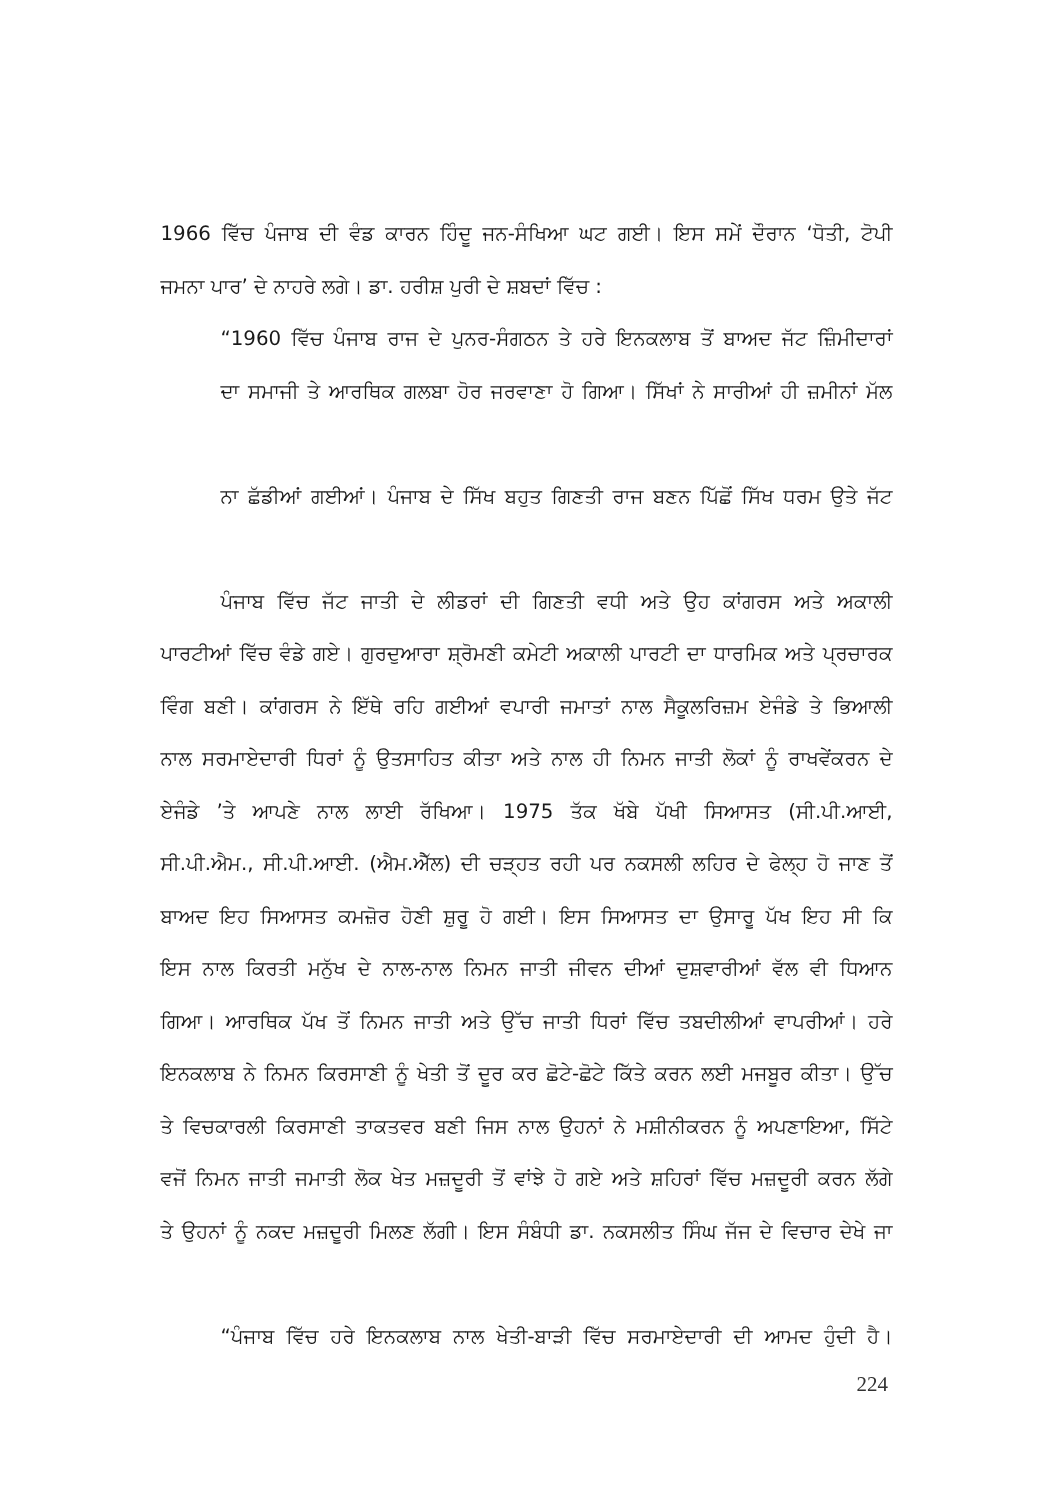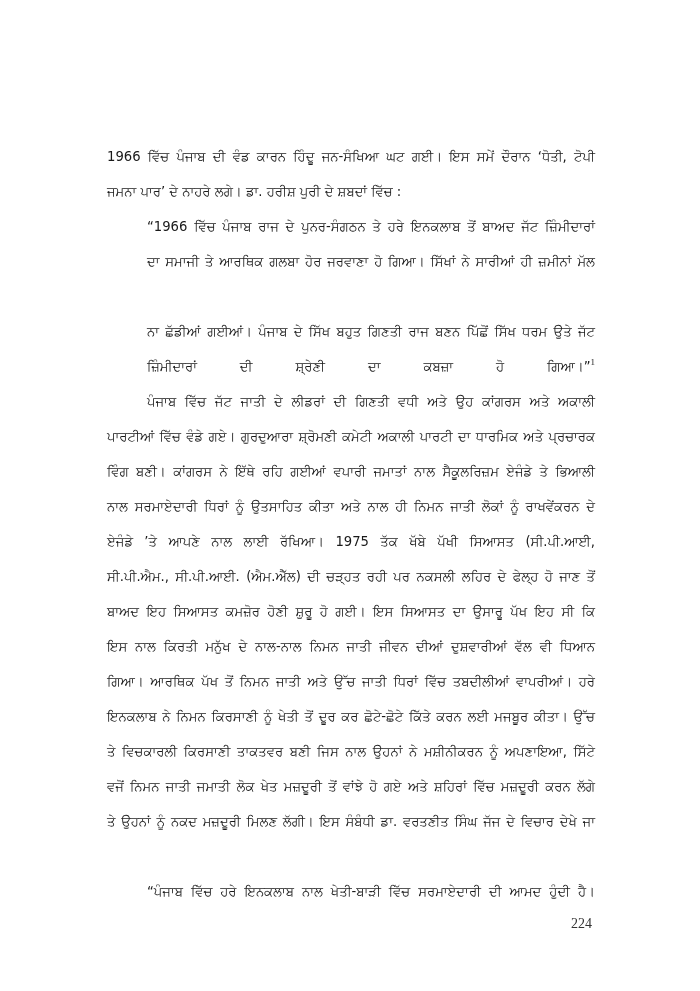--- a/index.html
+++ b/index.html
@@ -15,35 +15,34 @@
                  font-family: "Liberation Serif", "DejaVu Serif", serif; font-size: 14px; color: #333; }
 </style>
 </head>
 <body>
 
 <div class="page">
 
   <div class="line full" style="top:147px">1966 ਵਿੱਚ ਪੰਜਾਬ ਦੀ ਵੰਡ ਕਾਰਨ ਹਿੰਦੂ ਜਨ-ਸੰਖਿਆ ਘਟ ਗਈ। ਇਸ ਸਮੇਂ ਦੌਰਾਨ ‘ਧੋਤੀ, ਟੋਪੀ</div>
   <div class="line full last" style="top:182px">ਜਮਨਾ ਪਾਰ’ ਦੇ ਨਾਹਰੇ ਲਗੇ। ਡਾ. ਹਰੀਸ਼ ਪੁਰੀ ਦੇ ਸ਼ਬਦਾਂ ਵਿੱਚ :</div>
 
-  <div class="line quote" style="top:217px">“1966 ਵਿੱਚ ਪੰਜਾਬ ਰਾਜ ਦੇ ਪੁਨਰ-ਸੰਗਠਨ ਤੇ ਹਰੇ ਇਨਕਲਾਬ ਤੋਂ ਬਾਅਦ ਜੱਟ ਜ਼ਿੰਮੀਦਾਰਾਂ</div>
+  <div class="line quote" style="top:217px">“1960 ਵਿੱਚ ਪੰਜਾਬ ਰਾਜ ਦੇ ਪੁਨਰ-ਸੰਗਠਨ ਤੇ ਹਰੇ ਇਨਕਲਾਬ ਤੋਂ ਬਾਅਦ ਜੱਟ ਜ਼ਿੰਮੀਦਾਰਾਂ</div>
   <div class="line quote" style="top:252px">ਦਾ ਸਮਾਜੀ ਤੇ ਆਰਥਿਕ ਗਲਬਾ ਹੋਰ ਜਰਵਾਣਾ ਹੋ ਗਿਆ। ਸਿੱਖਾਂ ਨੇ ਸਾਰੀਆਂ ਹੀ ਜ਼ਮੀਨਾਂ ਮੱਲ</div>
   <div class="line quote" style="top:322px">ਨਾ ਛੱਡੀਆਂ ਗਈਆਂ। ਪੰਜਾਬ ਦੇ ਸਿੱਖ ਬਹੁਤ ਗਿਣਤੀ ਰਾਜ ਬਣਨ ਪਿੱਛੋਂ ਸਿੱਖ ਧਰਮ ਉਤੇ ਜੱਟ</div>
-  <div class="line quote last" style="top:357px"><span>ਜ਼ਿੰਮੀਦਾਰਾਂ ਦੀ ਸ਼੍ਰੇਣੀ ਦਾ ਕਬਜ਼ਾ ਹੋ ਗਿਆ।”</span><sup>1</sup></div>
 
   <div class="line quote" style="top:392px">ਪੰਜਾਬ ਵਿੱਚ ਜੱਟ ਜਾਤੀ ਦੇ ਲੀਡਰਾਂ ਦੀ ਗਿਣਤੀ ਵਧੀ ਅਤੇ ਉਹ ਕਾਂਗਰਸ ਅਤੇ ਅਕਾਲੀ</div>
   <div class="line full" style="top:427px">ਪਾਰਟੀਆਂ ਵਿੱਚ ਵੰਡੇ ਗਏ। ਗੁਰਦੁਆਰਾ ਸ਼੍ਰੋਮਣੀ ਕਮੇਟੀ ਅਕਾਲੀ ਪਾਰਟੀ ਦਾ ਧਾਰਮਿਕ ਅਤੇ ਪ੍ਰਚਾਰਕ</div>
   <div class="line full" style="top:462px">ਵਿੰਗ ਬਣੀ। ਕਾਂਗਰਸ ਨੇ ਇੱਥੇ ਰਹਿ ਗਈਆਂ ਵਪਾਰੀ ਜਮਾਤਾਂ ਨਾਲ ਸੈਕੂਲਰਿਜ਼ਮ ਏਜੰਡੇ ਤੇ ਭਿਆਲੀ</div>
   <div class="line full" style="top:497px">ਨਾਲ ਸਰਮਾਏਦਾਰੀ ਧਿਰਾਂ ਨੂੰ ਉਤਸਾਹਿਤ ਕੀਤਾ ਅਤੇ ਨਾਲ ਹੀ ਨਿਮਨ ਜਾਤੀ ਲੋਕਾਂ ਨੂੰ ਰਾਖਵੇਂਕਰਨ ਦੇ</div>
   <div class="line full" style="top:532px">ਏਜੰਡੇ ’ਤੇ ਆਪਣੇ ਨਾਲ ਲਾਈ ਰੱਖਿਆ। 1975 ਤੱਕ ਖੱਬੇ ਪੱਖੀ ਸਿਆਸਤ (ਸੀ.ਪੀ.ਆਈ,</div>
   <div class="line full" style="top:567px">ਸੀ.ਪੀ.ਐਮ., ਸੀ.ਪੀ.ਆਈ. (ਐਮ.ਐੱਲ) ਦੀ ਚੜ੍ਹਤ ਰਹੀ ਪਰ ਨਕਸਲੀ ਲਹਿਰ ਦੇ ਫੇਲ੍ਹ ਹੋ ਜਾਣ ਤੋਂ</div>
   <div class="line full" style="top:602px">ਬਾਅਦ ਇਹ ਸਿਆਸਤ ਕਮਜ਼ੋਰ ਹੋਣੀ ਸ਼ੁਰੂ ਹੋ ਗਈ। ਇਸ ਸਿਆਸਤ ਦਾ ਉਸਾਰੂ ਪੱਖ ਇਹ ਸੀ ਕਿ</div>
   <div class="line full" style="top:637px">ਇਸ ਨਾਲ ਕਿਰਤੀ ਮਨੁੱਖ ਦੇ ਨਾਲ-ਨਾਲ ਨਿਮਨ ਜਾਤੀ ਜੀਵਨ ਦੀਆਂ ਦੁਸ਼ਵਾਰੀਆਂ ਵੱਲ ਵੀ ਧਿਆਨ</div>
   <div class="line full" style="top:672px">ਗਿਆ। ਆਰਥਿਕ ਪੱਖ ਤੋਂ ਨਿਮਨ ਜਾਤੀ ਅਤੇ ਉੱਚ ਜਾਤੀ ਧਿਰਾਂ ਵਿੱਚ ਤਬਦੀਲੀਆਂ ਵਾਪਰੀਆਂ। ਹਰੇ</div>
   <div class="line full" style="top:707px">ਇਨਕਲਾਬ ਨੇ ਨਿਮਨ ਕਿਰਸਾਣੀ ਨੂੰ ਖੇਤੀ ਤੋਂ ਦੂਰ ਕਰ ਛੋਟੇ-ਛੋਟੇ ਕਿੱਤੇ ਕਰਨ ਲਈ ਮਜਬੂਰ ਕੀਤਾ। ਉੱਚ</div>
   <div class="line full" style="top:742px">ਤੇ ਵਿਚਕਾਰਲੀ ਕਿਰਸਾਣੀ ਤਾਕਤਵਰ ਬਣੀ ਜਿਸ ਨਾਲ ਉਹਨਾਂ ਨੇ ਮਸ਼ੀਨੀਕਰਨ ਨੂੰ ਅਪਣਾਇਆ, ਸਿੱਟੇ</div>
   <div class="line full" style="top:777px">ਵਜੋਂ ਨਿਮਨ ਜਾਤੀ ਜਮਾਤੀ ਲੋਕ ਖੇਤ ਮਜ਼ਦੂਰੀ ਤੋਂ ਵਾਂਝੇ ਹੋ ਗਏ ਅਤੇ ਸ਼ਹਿਰਾਂ ਵਿੱਚ ਮਜ਼ਦੂਰੀ ਕਰਨ ਲੱਗੇ</div>
-  <div class="line full" style="top:812px">ਤੇ ਉਹਨਾਂ ਨੂੰ ਨਕਦ ਮਜ਼ਦੂਰੀ ਮਿਲਣ ਲੱਗੀ। ਇਸ ਸੰਬੰਧੀ ਡਾ. ਵਰਤਣੀਤ ਸਿੰਘ ਜੱਜ ਦੇ ਵਿਚਾਰ ਦੇਖੇ ਜਾ</div>
+  <div class="line full" style="top:812px">ਤੇ ਉਹਨਾਂ ਨੂੰ ਨਕਦ ਮਜ਼ਦੂਰੀ ਮਿਲਣ ਲੱਗੀ। ਇਸ ਸੰਬੰਧੀ ਡਾ. ਨਕਸਲੀਤ ਸਿੰਘ ਜੱਜ ਦੇ ਵਿਚਾਰ ਦੇਖੇ ਜਾ</div>
 
   <div class="line quote" style="top:882px">“ਪੰਜਾਬ ਵਿੱਚ ਹਰੇ ਇਨਕਲਾਬ ਨਾਲ ਖੇਤੀ-ਬਾੜੀ ਵਿੱਚ ਸਰਮਾਏਦਾਰੀ ਦੀ ਆਮਦ ਹੁੰਦੀ ਹੈ।</div>
 
   <div class="page-number">224</div>
 </div>
 
 </body></html>

